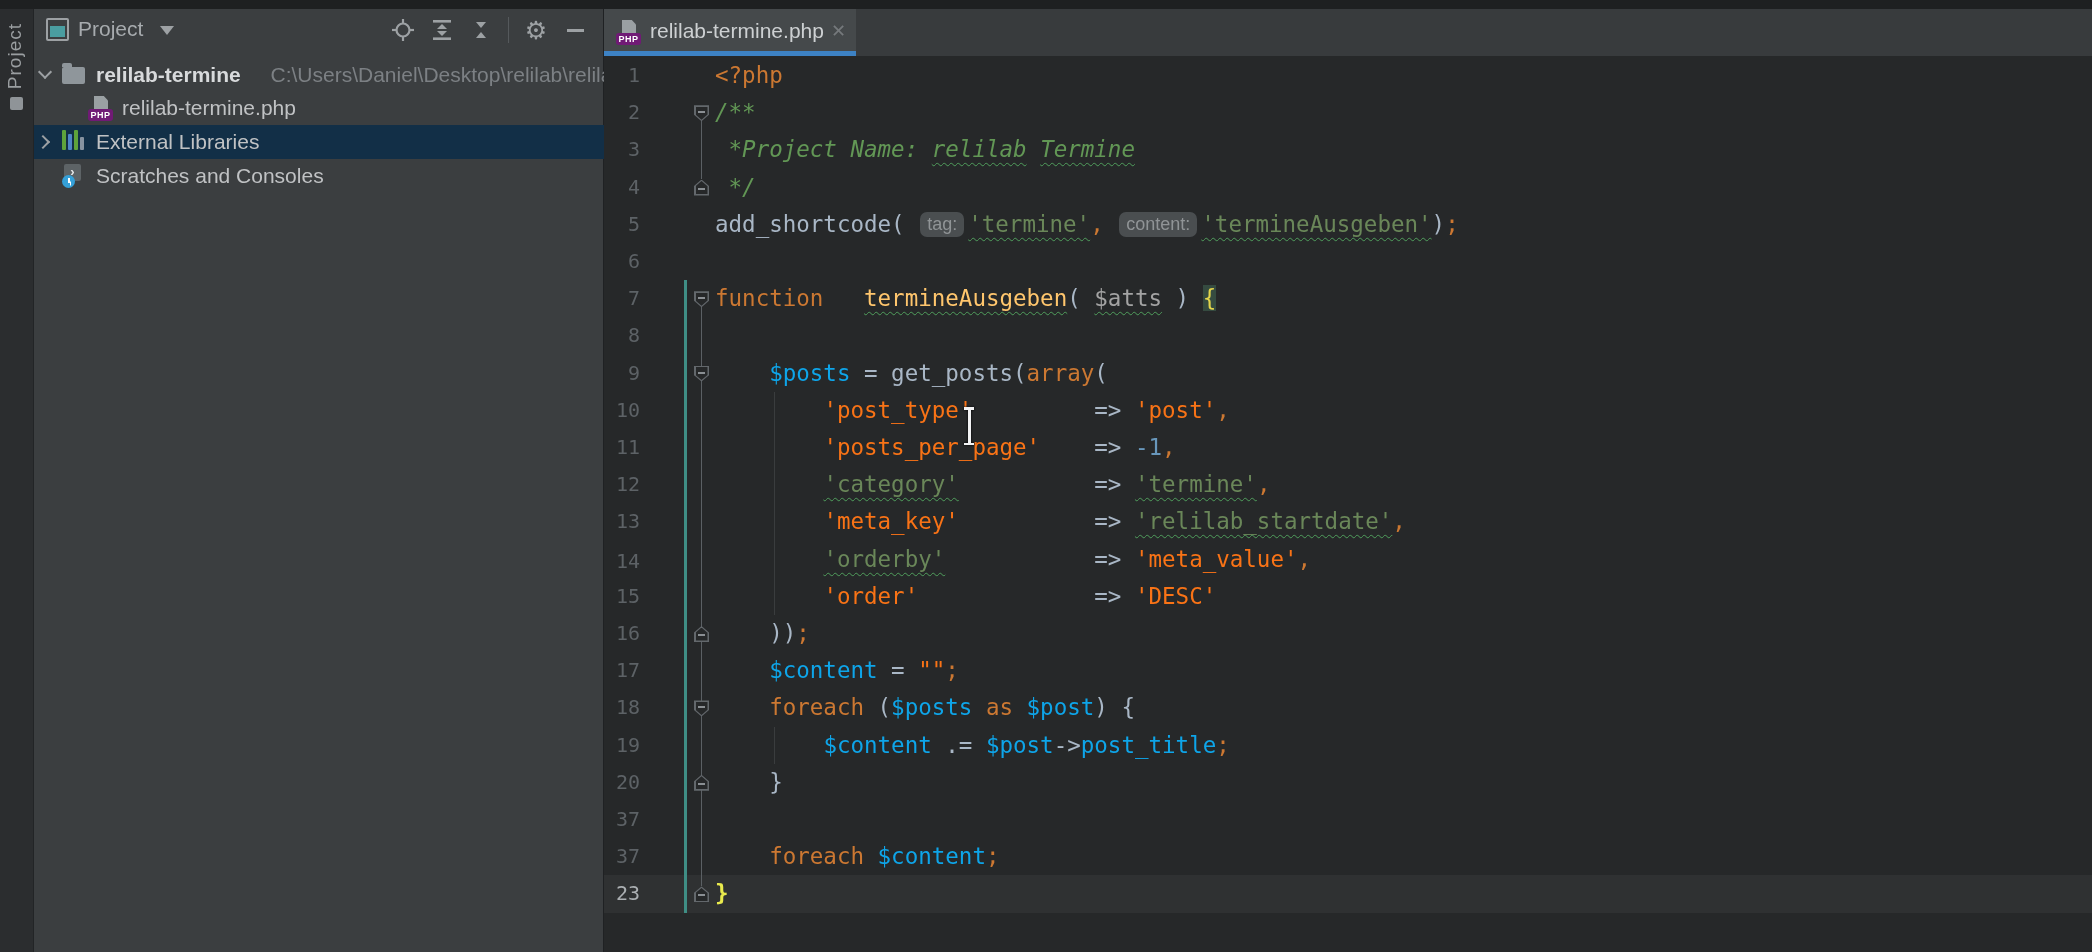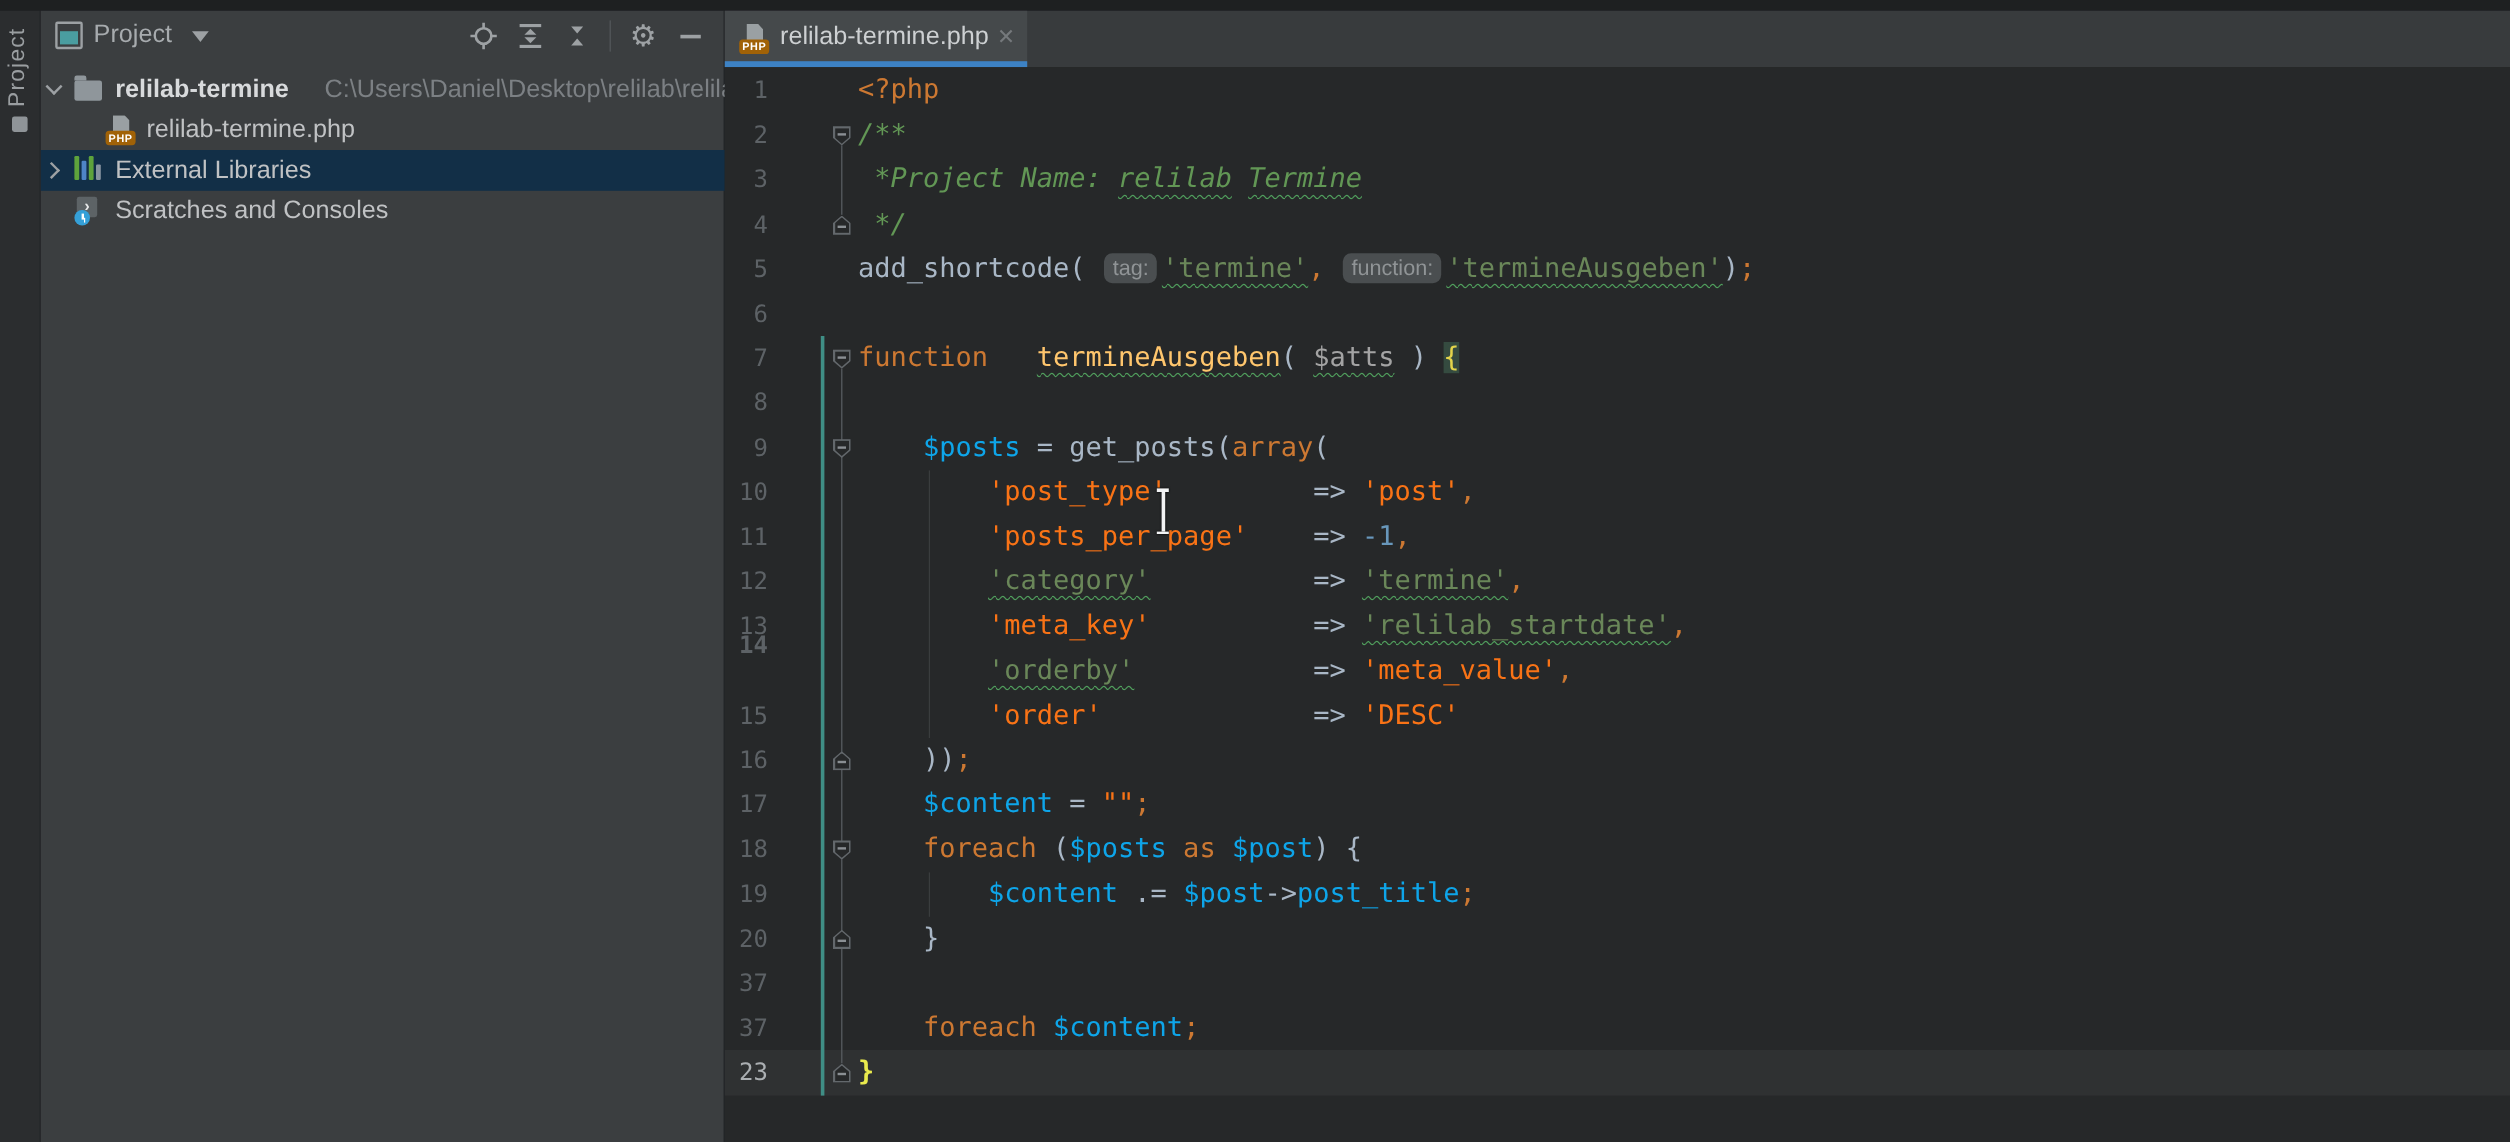--- a/index.html
+++ b/index.html
@@ -36,21 +36,21 @@
   .chev.right { left:4px; transform:rotate(-45deg); top:12px; }
   .tree-label { position:absolute; top:5px; font-size:21px; color:#c0c2c4; white-space:nowrap; }
   .tree-label.bold { font-weight:bold; color:#d8dadc; }
   .tree-path { position:absolute; top:5px; font-size:21px; color:#7c8084; white-space:nowrap; }
 
   .icon-folder { position:absolute; width:23px; height:17px; background:#8f969b; border-radius:2px; }
   .icon-folder::before { content:""; position:absolute; left:0; top:-4px; width:10px; height:4px; background:#8f969b; border-radius:2px 2px 0 0; }
 
   .icon-php { position:absolute; width:25px; height:25px; }
   .icon-php .page { position:absolute; left:6px; top:0; width:14px; height:15px; background:#9aa0a3; clip-path:polygon(0 0,70% 0,100% 30%,100% 100%,0 100%); }
-  .icon-php .badge { position:absolute; left:0; bottom:0; width:25px; height:12px; background:#a16207; border-radius:3px; color:#fff; font-size:9px; font-weight:bold; text-align:center; line-height:12px; letter-spacing:.5px; }
+  .icon-php .badge { position:absolute; left:0; bottom:0; width:25px; height:12px; background:#701a75; border-radius:3px; color:#fff; font-size:9px; font-weight:bold; text-align:center; line-height:12px; letter-spacing:.5px; }
 
   .icon-lib { position:absolute; width:24px; height:20px; }
   .icon-lib span { position:absolute; bottom:0; width:4px; border-radius:1px; }
   .icon-lib .b1 { left:0;  height:20px; background:#5ea33c; }
   .icon-lib .b2 { left:6px; height:16px; background:#4e84c6; }
   .icon-lib .b3 { left:12px; height:20px; background:#5ea33c; }
   .icon-lib .b4 { left:18px; height:13px; background:#8793a0; }
 
   .icon-scratch { position:absolute; width:24px; height:24px; }
   .icon-scratch .sheet { position:absolute; left:2px; top:0; width:17px; height:17px; background:#5d6periodic; background:#5d6366; border-radius:2px; color:#e8eaeb; font-size:13px; line-height:16px; text-align:center; font-weight:bold; }
@@ -236,21 +236,21 @@
           <div class="gut" style="top: 261.4px;">8</div>
           <div class="gut" style="top: 298.6px;">9</div>
           <div class="fold down" style="top: 309.6px;">
             <span class="shape"></span>
             <span class="minus"></span>
           </div>
           <div class="gut" style="top: 335.8px;">10</div>
           <div class="gut" style="top: 373px;">11</div>
           <div class="gut" style="top: 410.2px;">12</div>
           <div class="gut" style="top: 447.4px;">13</div>
-          <div class="gut" style="top: 463px; font-weight: bold;">14</div>
+          <div class="gut" style="top: 487px;">14</div>
           <div class="gut" style="top: 521.8px;">15</div>
           <div class="gut" style="top: 559px;">16</div>
           <div class="fold up" style="top: 570px;">
             <span class="shape"></span>
             <span class="minus"></span>
           </div>
           <div class="gut" style="top: 596.2px;">17</div>
           <div class="gut" style="top: 633.4px;">18</div>
           <div class="fold down" style="top: 644.4px;">
             <span class="shape"></span>
@@ -268,21 +268,21 @@
           <div class="fold up" style="top: 830.4px;">
             <span class="shape"></span>
             <span class="minus"></span>
           </div>
         </div>
       <div id="code">
           <div class="code-line" style="top: 1px;"><span class="tk kw">&lt;?php</span></div>
           <div class="code-line" style="top: 38.2px;"><span class="tk cmt">/**</span></div>
           <div class="code-line" style="top: 75.4px;"><span class="tk cmt"> *Project Name: </span><span class="tk cmtw">relilab</span><span class="tk cmt"> </span><span class="tk cmtw">Termine</span></div>
           <div class="code-line" style="top: 112.6px;"><span class="tk cmt"> */</span></div>
-          <div class="code-line" style="top: 149.8px;"><span class="tk call">add_shortcode</span><span class="tk pun">( </span><span class="hint">tag:</span><span class="tk strw">'termine'</span><span class="tk sep">,</span><span class="tk pun"> </span><span class="hint">function:</span><span class="tk strw">'termineAusgeben'</span><span class="tk pun">)</span><span class="tk sep">;</span></div>
+          <div class="code-line" style="top: 149.8px;"><span class="tk call">add_shortcode</span><span class="tk pun">( </span><span class="hint">tag:</span><span class="tk strw">'termine'</span><span class="tk sep">,</span><span class="tk pun"> </span><span class="hint">content:</span><span class="tk strw">'termineAusgeben'</span><span class="tk pun">)</span><span class="tk sep">;</span></div>
           <div class="code-line" style="top: 187px;"></div>
           <div class="code-line" style="top: 224.2px;"><span class="tk kw">function</span><span class="tk pun">   </span><span class="tk fnw">termineAusgeben</span><span class="tk pun">( </span><span class="tk varw">$atts</span><span class="tk pun"> ) </span><span class="tk brO">{</span></div>
           <div class="code-line" style="top: 261.4px;"></div>
           <div class="code-line" style="top: 298.6px;"><span class="tk pun">    </span><span class="tk var">$posts</span><span class="tk pun"> = </span><span class="tk call">get_posts</span><span class="tk pun">(</span><span class="tk kw">array</span><span class="tk pun">(</span></div>
           <div class="code-line" style="top: 335.8px;"><span class="tk pun">        </span><span class="tk str">'post_type'</span><span class="tk pun">         </span><span class="tk pun">=&gt; </span><span class="tk str">'post'</span><span class="tk sep">,</span></div>
           <div class="code-line" style="top: 373px;"><span class="tk pun">        </span><span class="tk str">'posts_per_page'</span><span class="tk pun">    </span><span class="tk pun">=&gt; </span><span class="tk num">-1</span><span class="tk sep">,</span></div>
           <div class="code-line" style="top: 410.2px;"><span class="tk pun">        </span><span class="tk strw">'category'</span><span class="tk pun">          </span><span class="tk pun">=&gt; </span><span class="tk strw">'termine'</span><span class="tk sep">,</span></div>
           <div class="code-line" style="top: 447.4px;"><span class="tk pun">        </span><span class="tk str">'meta_key'</span><span class="tk pun">          </span><span class="tk pun">=&gt; </span><span class="tk strw">'relilab_startdate'</span><span class="tk sep">,</span></div>
           <div class="code-line" style="top: 484.6px;"><span class="tk pun">        </span><span class="tk strw">'orderby'</span><span class="tk pun">           </span><span class="tk pun">=&gt; </span><span class="tk str">'meta_value'</span><span class="tk sep">,</span></div>
           <div class="code-line" style="top: 521.8px;"><span class="tk pun">        </span><span class="tk str">'order'</span><span class="tk pun">             </span><span class="tk pun">=&gt; </span><span class="tk str">'DESC'</span></div>

